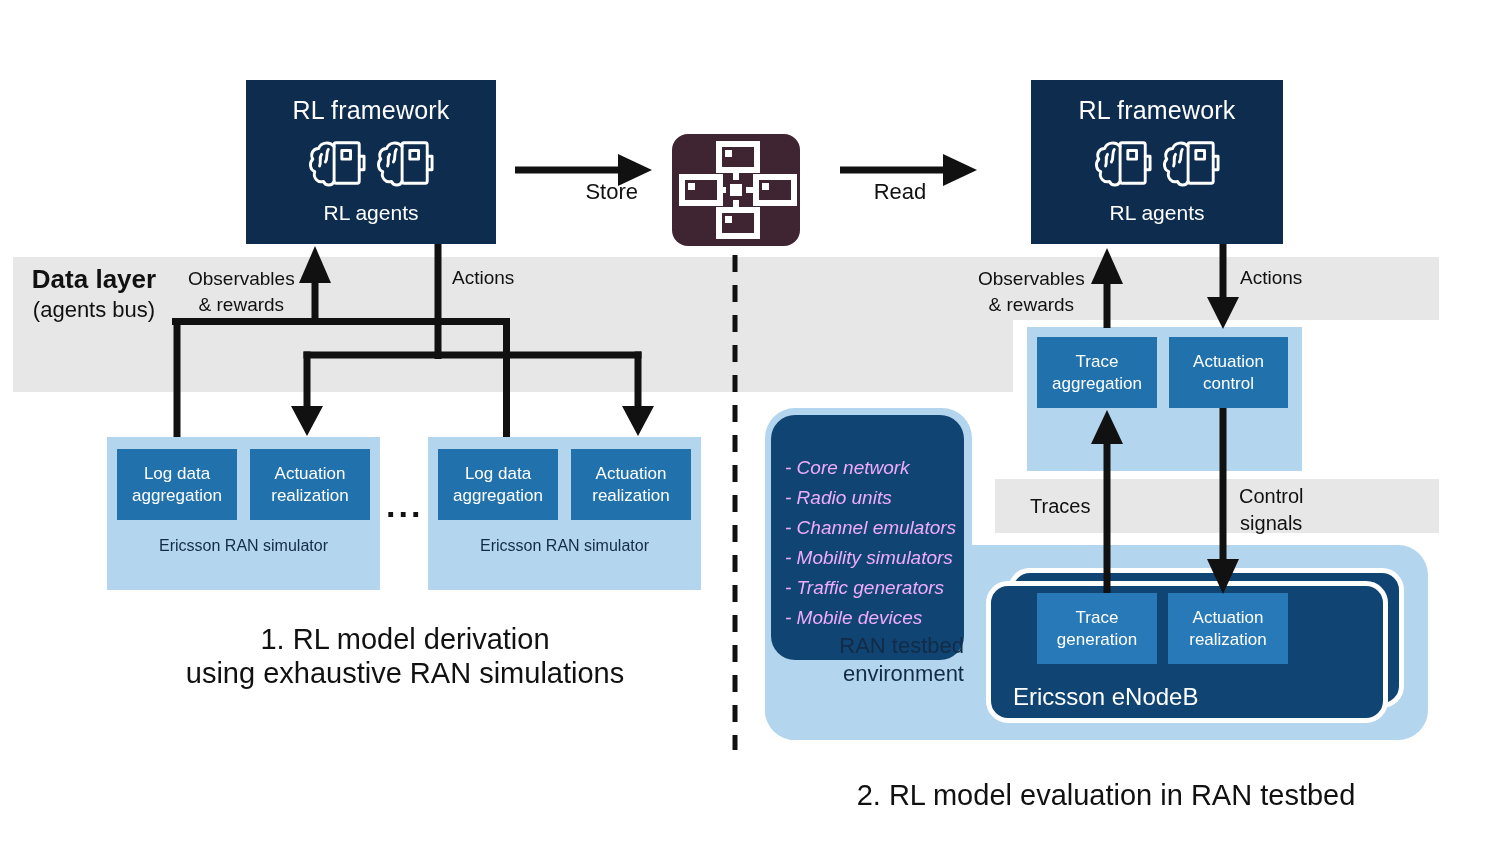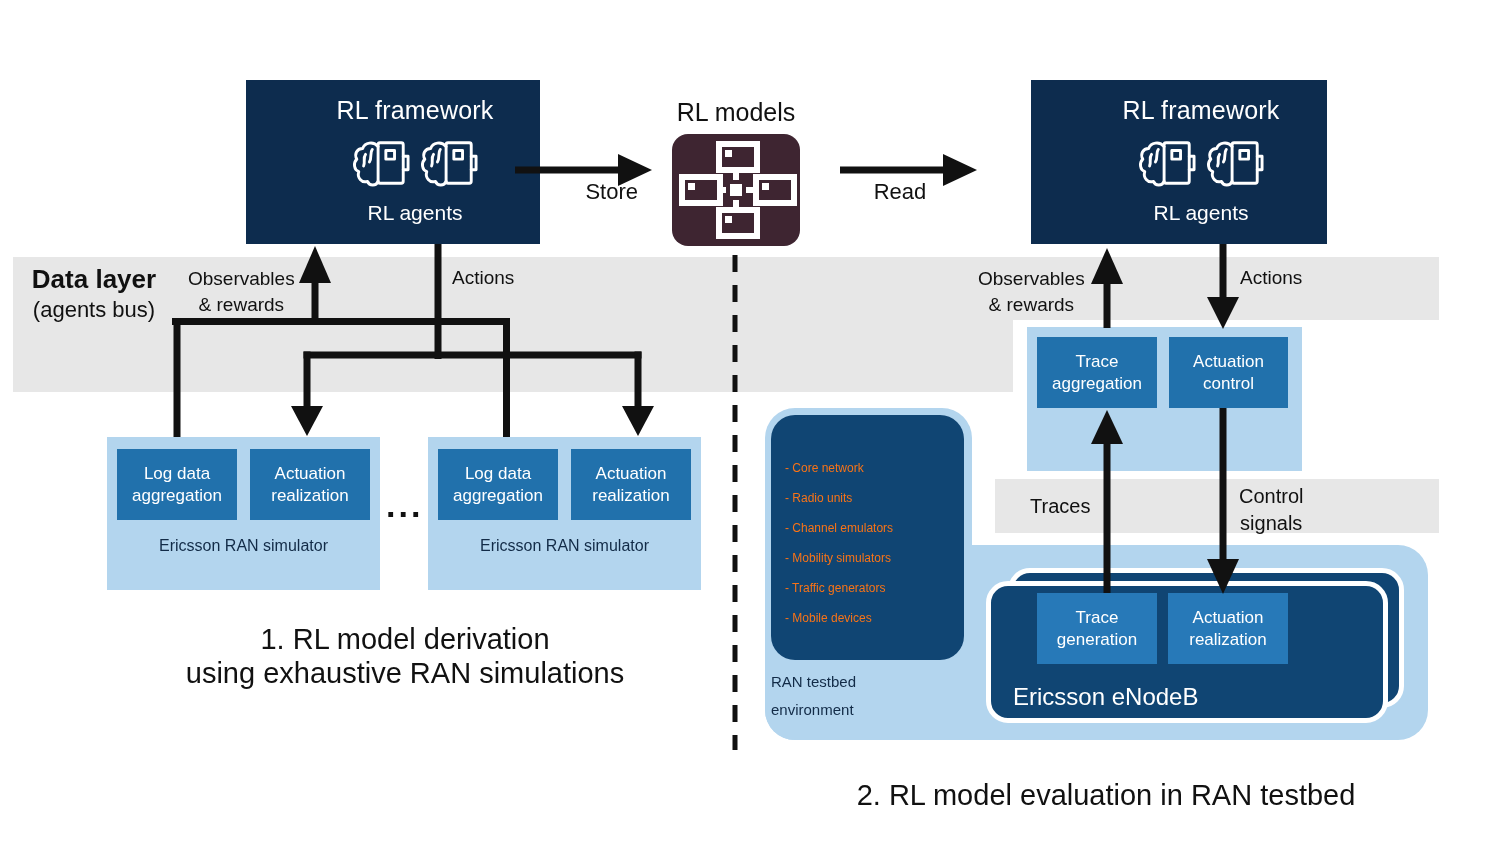--- a/index.html
+++ b/index.html
@@ -1,35 +1,35 @@
 <!DOCTYPE html>
 <html lang="en" style="--navy: #0d2c4e; --mid_navy: #104573; --teal: #2171ac; --teal_light: #2779b8; --light_blue: #b3d5ee; --band_gray: #e7e7e7; --maroon: #3e2531; --ink: #111111; --dark_label: #122b47;"><head>
 <meta charset="utf-8">
 <style>
   html,body{margin:0;padding:0;background:#fff;}
   .canvas{position:relative;width:1500px;height:844px;background:#fff;
           font-family:"Liberation Sans", sans-serif;color:var(--ink);overflow:hidden;}
   .abs{position:absolute;}
   .band{background:var(--band_gray);z-index:1;}
   .lblue{background:var(--light_blue);z-index:2;}
-  .navy{background:var(--navy);z-index:3;color:#fff;padding-left:44px;}
+  .navy{background:var(--navy);z-index:3;color:#fff;}
   .midnavy{background:var(--mid_navy);color:#fff;}
   .teal{background:var(--teal);color:#fff;z-index:4;display:flex;align-items:center;justify-content:center;
         text-align:center;font-size:17px;line-height:22px;white-space:pre-line;}
   .teal-l{background:var(--teal_light);}
   .pre{white-space:pre-line;}
   .fw{display:flex;flex-direction:column;align-items:center;z-index:3;}
   .fw-title{font-size:25px;margin-top:16px;letter-spacing:.2px;}
   .fw-icons{display:flex;gap:10px;margin-top:12px;}
   .fw-sub{font-size:21px;margin-top:8px;}
   .connector{position:absolute;left:0;top:0;z-index:6;pointer-events:none;}
   .label{z-index:7;text-align:center;}
   .simlabel{font-size:16px;color:var(--dark_label);text-align:center;width:100%;}
   .caption{font-size:29px;text-align:center;color:var(--ink);line-height:34px;z-index:7;}
-  .list{font-size:12px;line-height:30px;color:#f97316;padding:38px 0 0 14px;}
+  .list{font-size:19px;line-height:30px;color:#f0abfc;padding:38px 0 0 14px;font-style:italic;}
   .round{border-radius:30px;}
 </style>
 </head>
 <body>
 
 <div class="canvas">
 
   <div class="abs band" style="left:13px;top:257px;width:1000px;height:135px;"></div>
   <div class="abs band" style="left:1013px;top:257px;width:426px;height:63px;"></div>
   <div class="abs band" style="left:995px;top:479px;width:444px;height:54px;"></div>
@@ -58,21 +58,20 @@
           <path d="M27,9 C22,3 13,5 11,11 C5,11 2,17 5,22 C1,26 2,33 7,35 C5,41 10,47 16,45 C18,50 25,50 27,45"></path>
           <path d="M14,17 C11,21 14,25 12,29"></path>
               <path d="M21,12 C18,16 21,20 18,25"></path>
         </g>
           </svg>
       </span>
     </div>
     <div class="fw-sub">RL agents</div>
   </div>
 
-  <div class="abs label" style="left:636px;top:98px;width:200px;text-align:center;font-size:25px;">RL models</div>
   <div class="abs" style="left:672px;top:134px;z-index:3;">
     <svg width="128" height="112" viewBox="0 0 128 112">
       <rect x="0" y="0" width="128" height="112" rx="16" fill="var(--maroon)"></rect>
       <g fill="#fff">
         <rect x="61" y="34" width="6" height="44"></rect>
           <rect x="46" y="53" width="36" height="6"></rect>
       </g>
       <rect x="54" y="46" width="20" height="20" fill="var(--maroon)"></rect>
       <rect x="58" y="50" width="12" height="12" fill="#fff"></rect>
       <g stroke="#fff" stroke-width="6" fill="var(--maroon)">
@@ -172,21 +171,21 @@
   <div class="abs midnavy" style="left:771px;top:415px;width:193px;height:245px;border-radius:24px;z-index:3;">
     <div class="list">
       <div>- Core network</div>
       <div>- Radio units</div>
       <div>- Channel emulators</div>
       <div>- Mobility simulators</div>
       <div>- Traffic generators</div>
       <div>- Mobile devices</div>
     </div>
   </div>
-  <div class="abs label pre" style="left:771px;top:668px;width:193px;text-align:left;font-size:15px;line-height:28px;color:var(--dark_label);z-index:3;">RAN testbed
+  <div class="abs label pre" style="left:771px;top:632px;width:193px;text-align:right;font-size:22px;line-height:28px;color:var(--dark_label);z-index:3;">RAN testbed
 environment</div>
 
   <div class="abs midnavy" style="left:1008px;top:568px;width:396px;height:140px;border-radius:22px;border:5px solid #fff;box-sizing:border-box;z-index:3;"></div>
   <div class="abs midnavy" style="left:986px;top:581px;width:402px;height:142px;border-radius:22px;border:5px solid #fff;box-sizing:border-box;z-index:4;">
     <div class="abs teal teal-l" style="left:46px;top:7px;width:120px;height:71px;">Trace
 generation</div>
     <div class="abs teal teal-l" style="left:177px;top:7px;width:120px;height:71px;">Actuation
 realization</div>
     <div class="abs" style="left:22px;top:97px;font-size:24px;color:#fff;">Ericsson eNodeB</div>
   </div>

